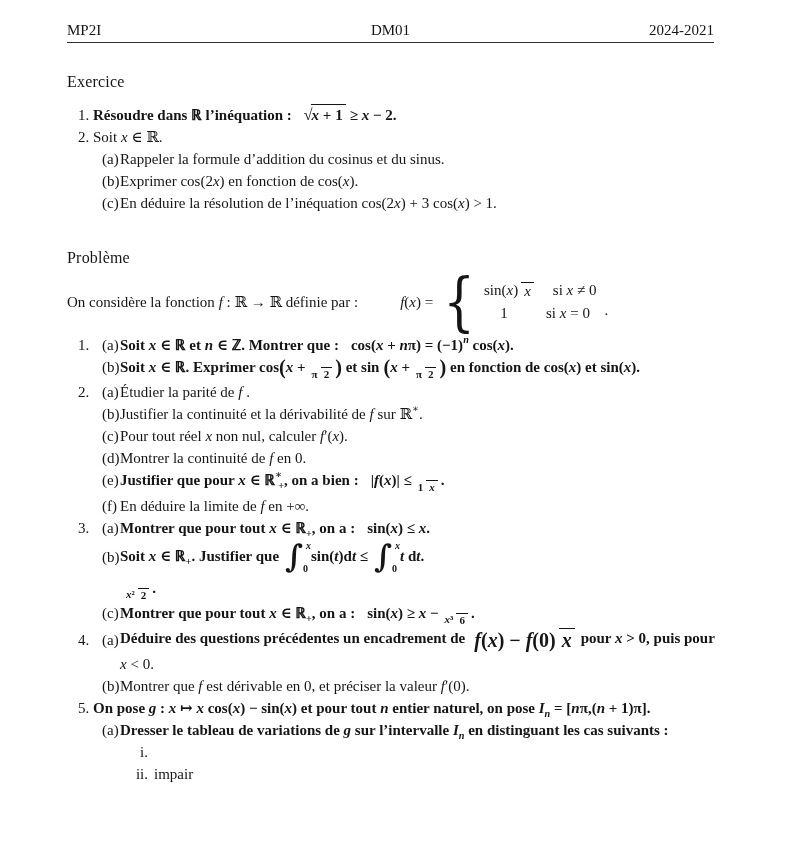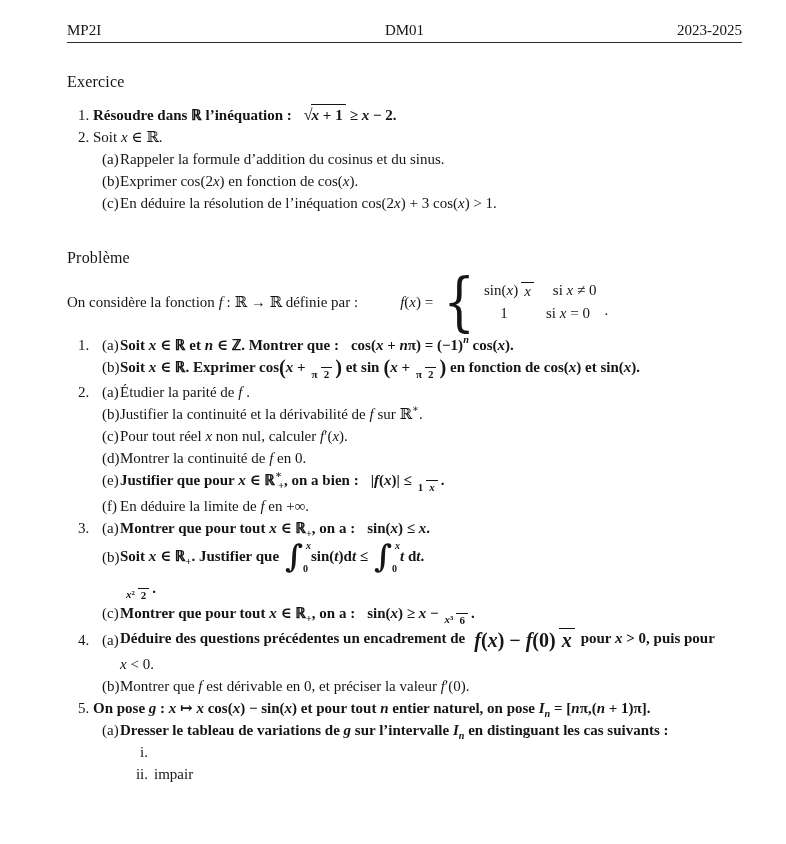--- a/index.html
+++ b/index.html
@@ -1,21 +1,21 @@
 <!DOCTYPE html>
 <html><head>
 <meta charset="utf-8">
 <style>
   html,body{margin:0;padding:0;background:#ffffff;}
   body{
     width:786px;height:844px;
     font-family:"Liberation Serif","DejaVu Serif",serif;
     color:#151515;font-size:15px;
   }
-  .page{box-sizing:border-box;width:786px;height:844px;padding:22px 44px 6px 67px;overflow:hidden;}
+  .page{box-sizing:border-box;width:786px;height:844px;padding:22px 72px 6px 67px;overflow:hidden;}
 
   
   .doc-header{display:grid;grid-template-columns:1fr auto 1fr;align-items:end;
     border-bottom:1.5px solid #2c2c2c;padding-bottom:3px;font-size:15px;}
   .doc-header .hc{text-align:left;}
   .doc-header .hr{text-align:right;}
 
   
   h1.sec{font-size:16px;font-weight:400;margin:0;letter-spacing:.2px;}
   h1.ex{margin-top:30px;margin-bottom:13px;}
@@ -80,21 +80,21 @@
   .subline{margin-top:3px;}
 </style>
 </head>
 <body>
 
 <div class="page">
 
   <header class="doc-header">
     <span>MP2I</span>
     <span class="hc">DM01</span>
-    <span class="hr">2023-2025</span>
+    <span class="hr">2024-2021</span>
   </header>
 
   <h1 class="sec ex">Exercice</h1>
 
   <div class="row l1">
     <span class="lbl lbl1">1.</span>
     <div class="content nw"><span>Résoudre dans ℝ l’inéquation :</span><span class="sqrt"><span class="rs">√</span><span class="rq"><i>x</i> + 1</span></span><span class="q2"></span><span>≥ <i>x</i> − 2.</span></div>
   </div>
   <div class="row l1">
     <span class="lbl lbl1">2.</span>

